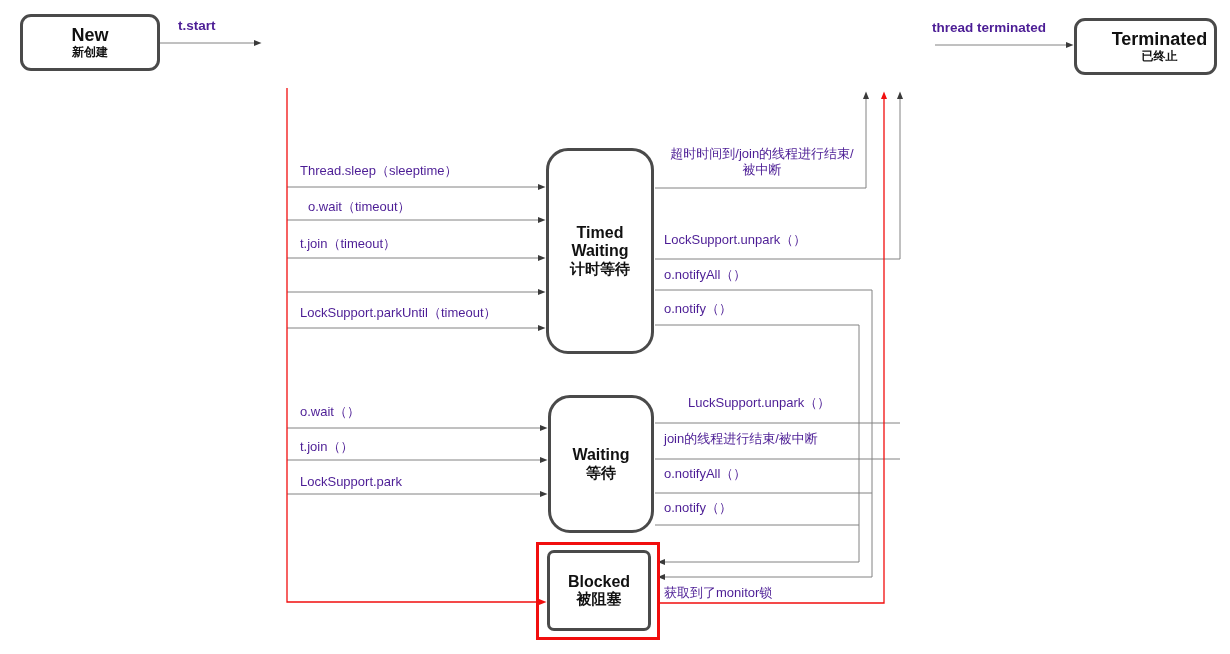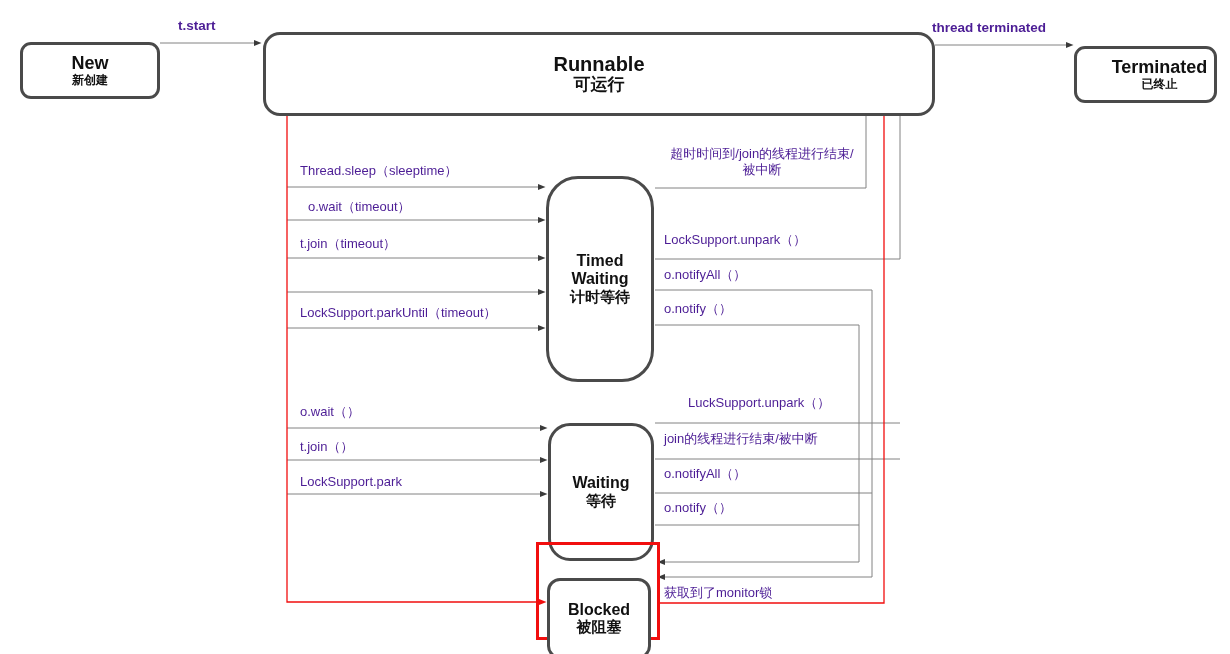--- a/index.html
+++ b/index.html
@@ -4,21 +4,21 @@
 <style>
   html,body{margin:0;padding:0;background:#ffffff;}
   #stage{
     position:relative;width:1230px;height:654px;background:#ffffff;overflow:hidden;
     font-family:"Liberation Sans","DejaVu Sans",sans-serif;color:#111;
   }
   #wires{position:absolute;left:0;top:0;z-index:1;}
   .state-box{
     position:absolute;z-index:2;background:#ffffff;border:3px solid #4a4a4a;
     display:flex;flex-direction:column;align-items:center;justify-content:center;
-    box-sizing:border-box;text-align:center;margin-top:28px;
+    box-sizing:border-box;text-align:center;
   }
   .state-box .en{font-weight:bold;line-height:1.12;white-space:pre-line;}
   .state-box .zh{font-weight:bold;line-height:1.2;}
   .sz-sm .en{font-size:16px;}  .sz-sm .zh{font-size:15px;}
   .sz-md .en{font-size:18px;}  .sz-md .zh{font-size:12px;}
   .sz-lg .en{font-size:20px;}  .sz-lg .zh{font-size:17px;}
   .red-rect{
     position:absolute;z-index:2;border:3px solid #f10e0e;box-sizing:border-box;background:transparent;
   }
   .lbl{
@@ -72,43 +72,39 @@
     <path d="M287,88 L287,602 L539,602" stroke="#f10e0e" stroke-width="1.3" fill="none" marker-end="url(#ah-red)"></path>
 
     <path d="M659,603 L884,603 L884,99" stroke="#f10e0e" stroke-width="1.3" fill="none" marker-end="url(#ah-red)"></path>
   </svg>
 
   <div class="state-box sz-md" style="left:20px;top:14px;width:140px;height:57px;border-radius:11px;">
     <div class="en">New</div>
     <div class="zh">新创建</div>
   </div>
 
-  <div class="state-box sz-lg" style="left:263px;top:4px;width:672px;height:84px;border-radius:17px;">
-    <div class="en">Runnable</div>
-    <div class="zh">可运行</div>
-  </div>
 
   <div class="state-box sz-md" style="left:1074px;top:18px;width:143px;height:57px;border-radius:11px;padding-left:28px;">
     <div class="en">Terminated</div>
     <div class="zh">已终止</div>
   </div>
 
-  <div class="state-box sz-sm" style="left:546px;top:148px;width:108px;height:206px;border-radius:32px;">
+  <div class="state-box sz-sm" style="left:546px;top:148px;width:108px;height:206px;border-radius:22px;">
     <div class="en">Timed
 Waiting</div>
     <div class="zh">计时等待</div>
   </div>
 
   <div class="state-box sz-sm" style="left:548px;top:395px;width:106px;height:138px;border-radius:22px;">
     <div class="en">Waiting</div>
     <div class="zh">等待</div>
   </div>
 
   <div class="red-rect" style="left:536px;top:542px;width:124px;height:98px;"></div>
-  <div class="state-box sz-sm" style="left:547px;top:550px;width:104px;height:81px;border-radius:13px;">
+  <div class="state-box sz-sm" style="left:547px;top:550px;width:104px;height:81px;border-radius:7px;">
     <div class="en">Blocked</div>
     <div class="zh">被阻塞</div>
   </div>
 
   <div class="lbl bold" style="left:178px;top:18px;">t.start</div>
   <div class="lbl bold" style="left:932px;top:20px;">thread terminated</div>
 
   <div class="lbl" style="left:300px;top:163px;">Thread.sleep（sleeptime）</div>
   <div class="lbl" style="left:308px;top:199px;">o.wait（timeout）</div>
   <div class="lbl" style="left:300px;top:236px;">t.join（timeout）</div>

